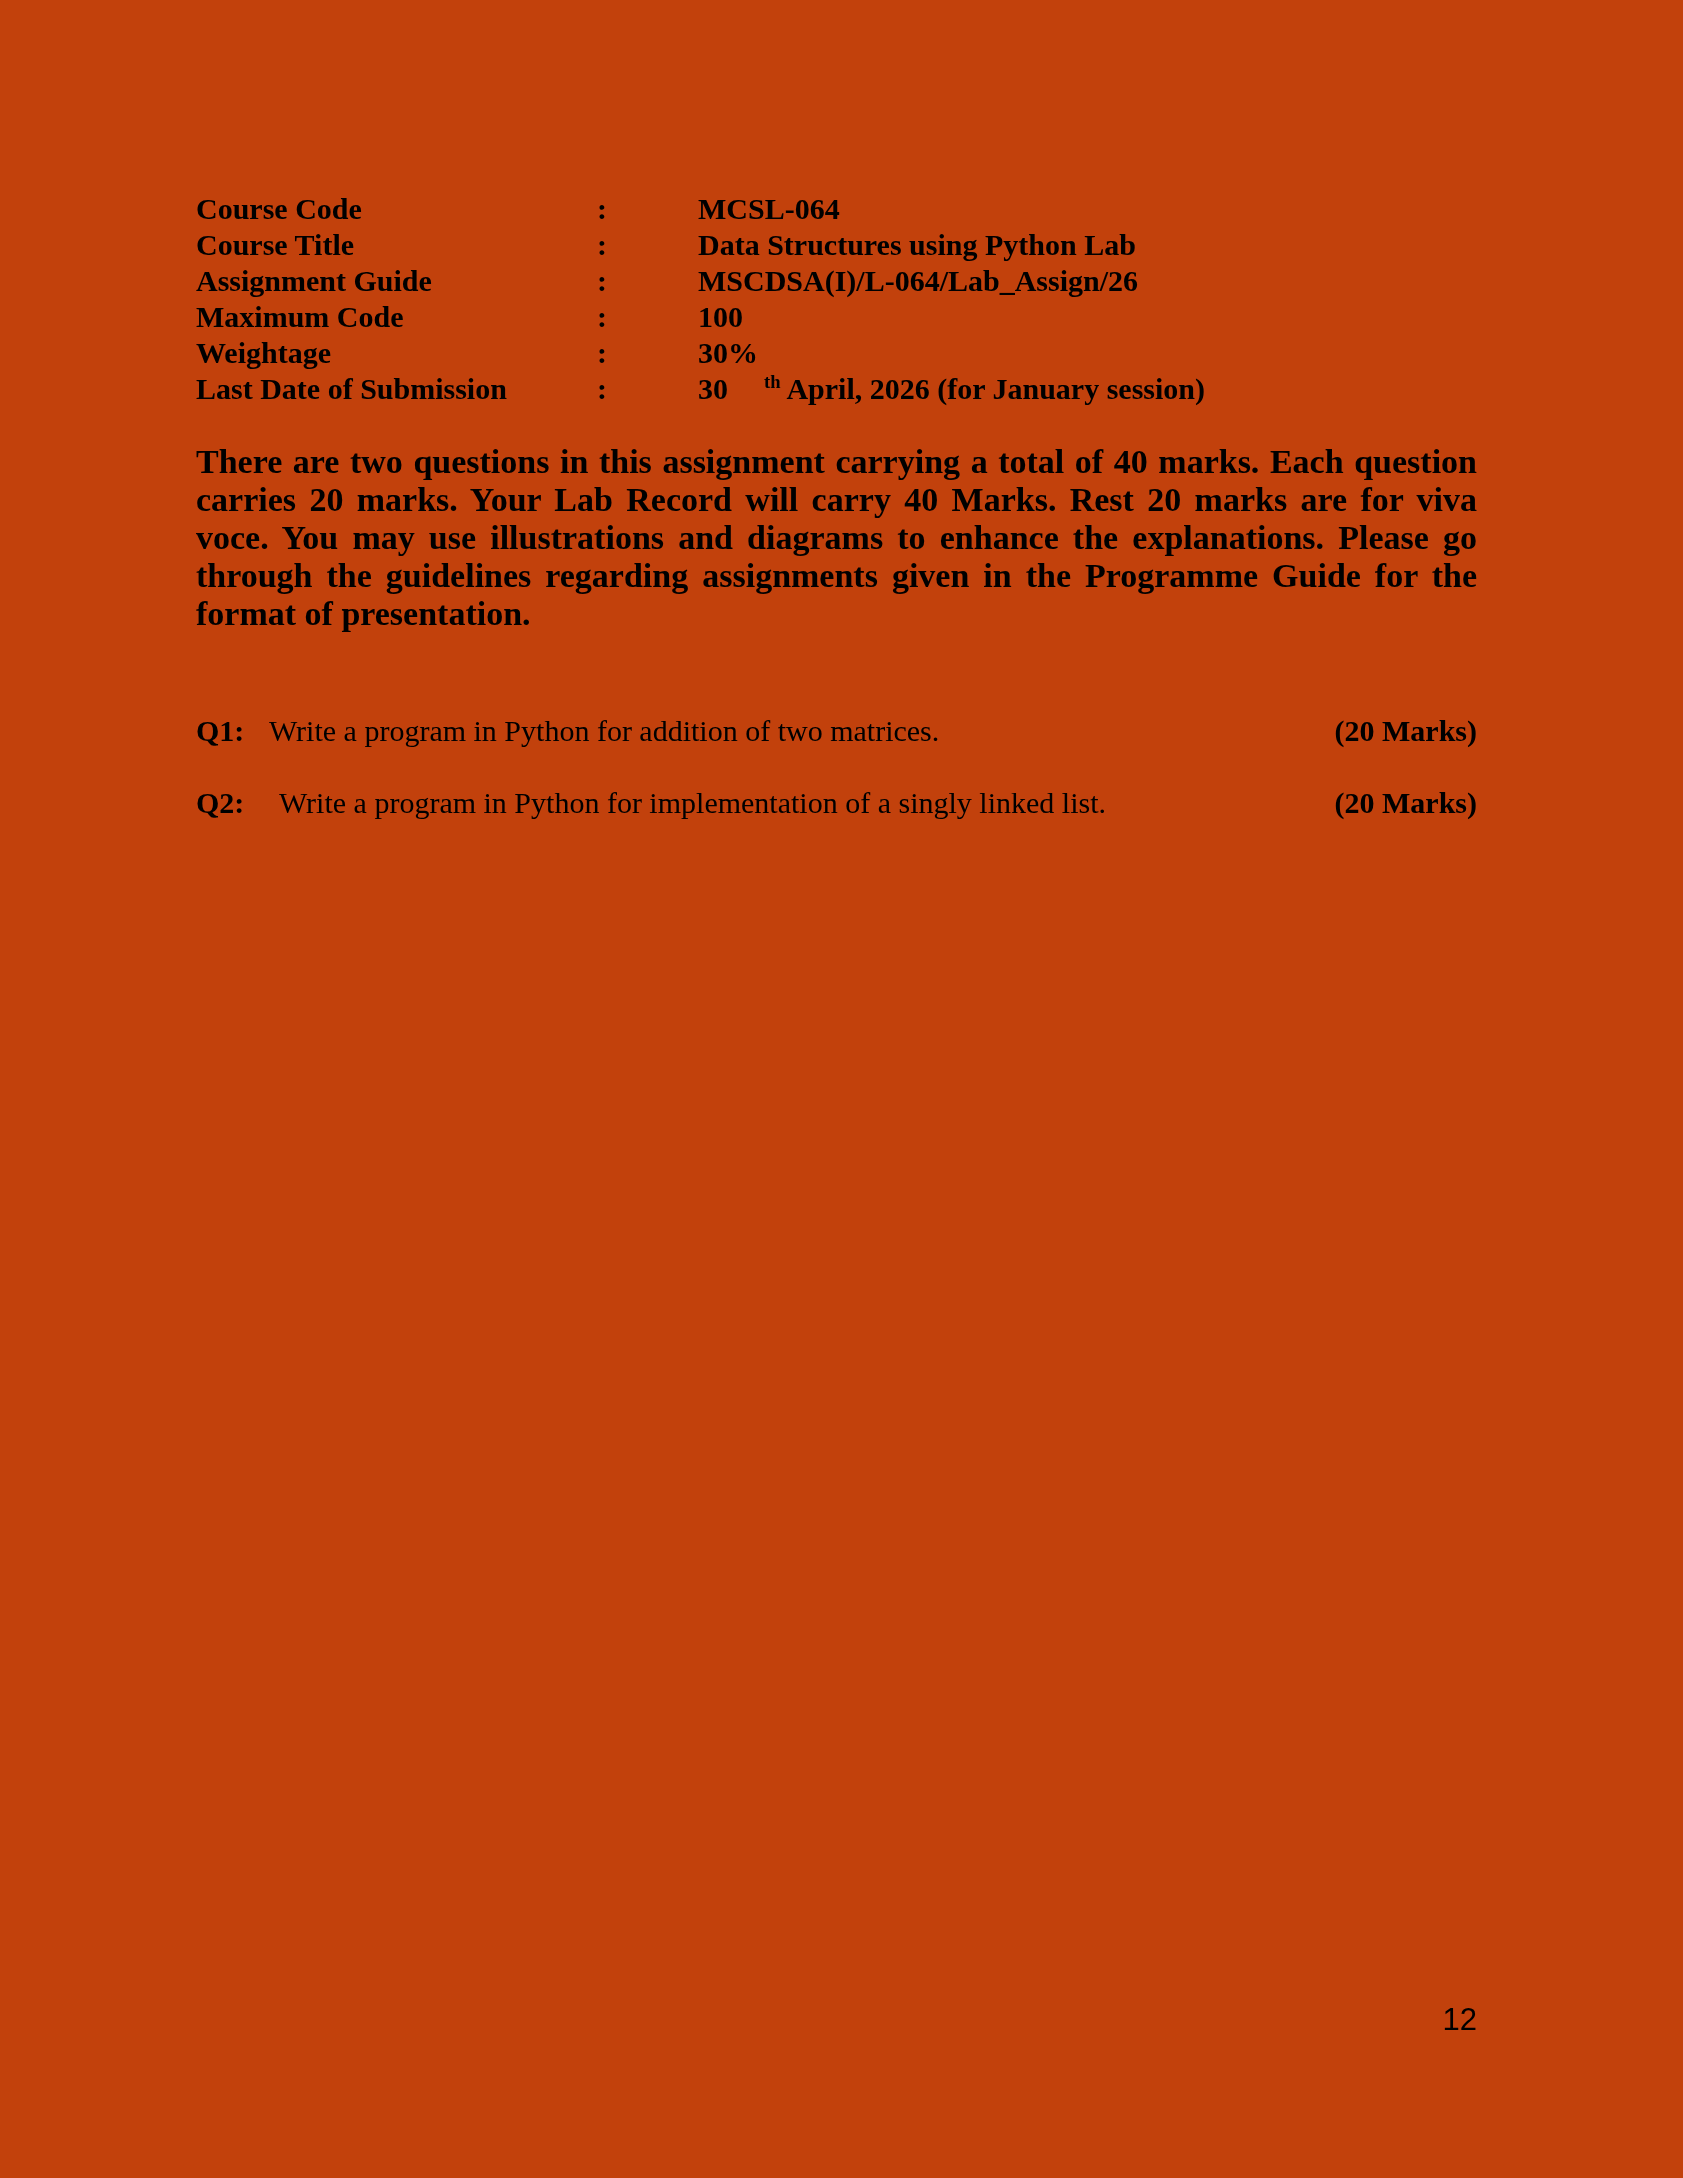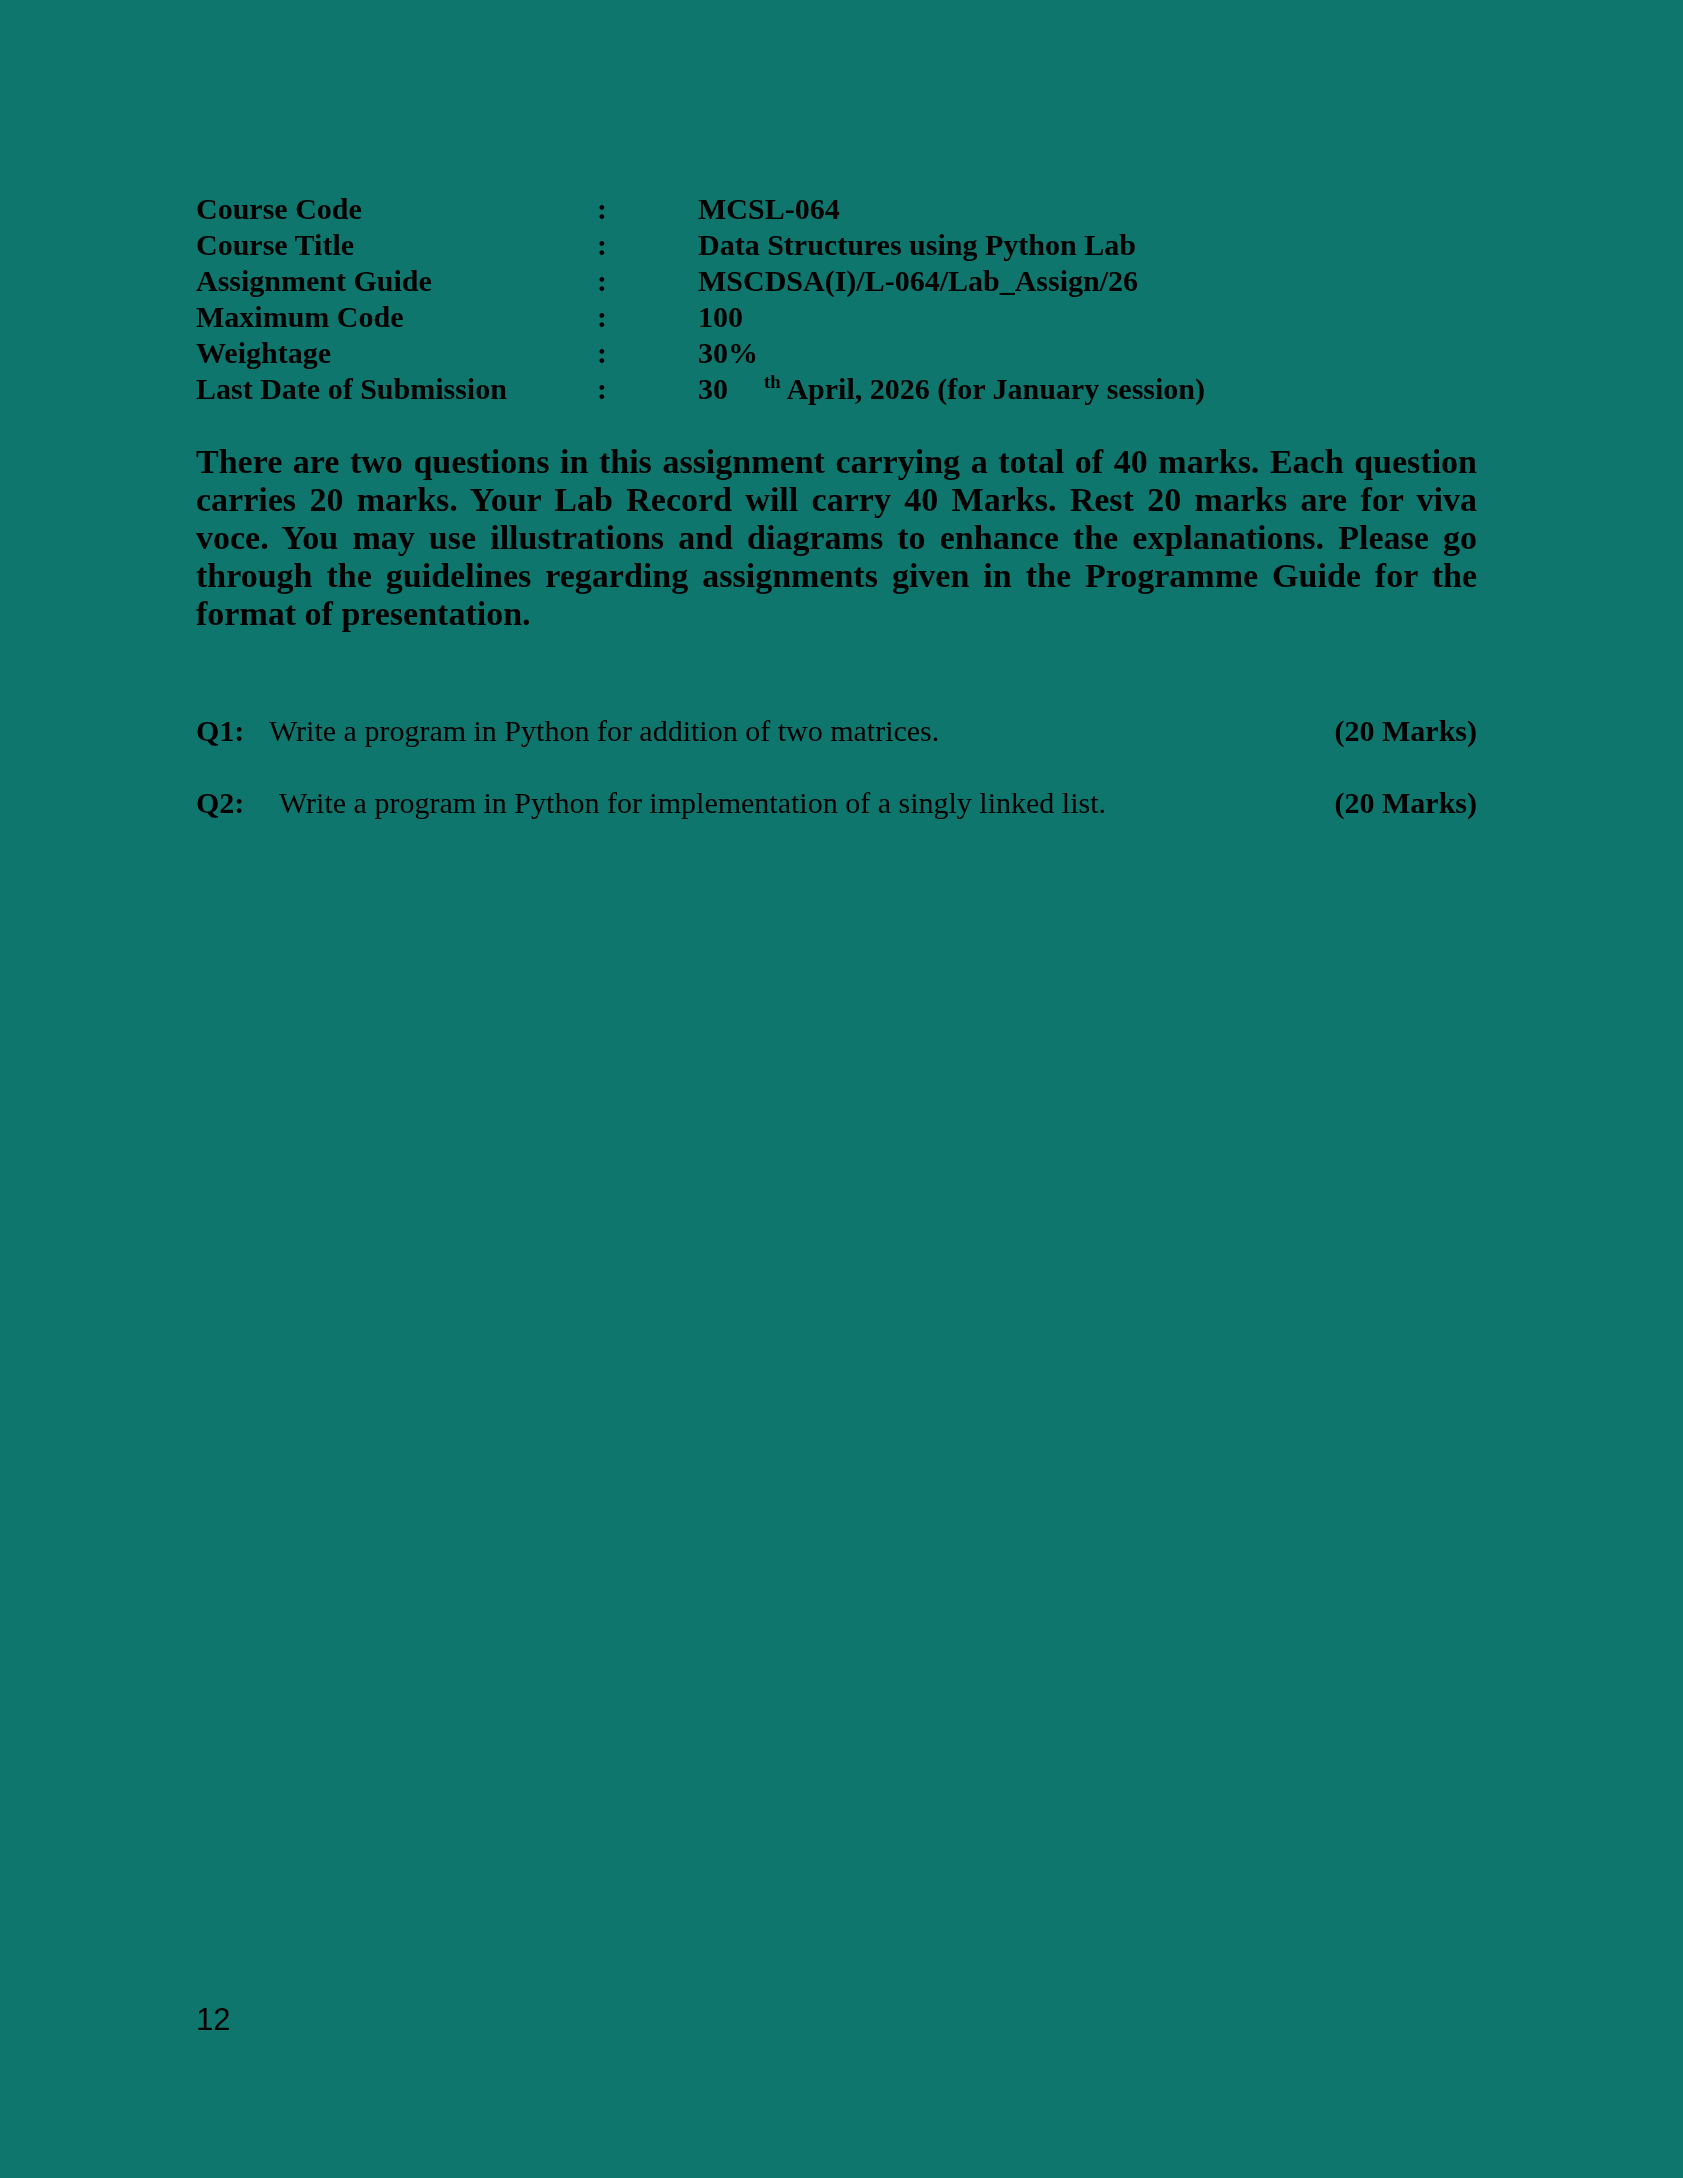--- a/index.html
+++ b/index.html
@@ -13,21 +13,21 @@
     position: relative;
     font-family: "Liberation Serif", serif;
     color: #000000;
     overflow: hidden;
   }
   .page {
     position: absolute;
     left: 0; top: 0;
     width: 1683px;
     height: 2178px;
-    background: #0f766e;
+    background: #c2410c;
   }
   .content {
     position: absolute;
     left: 196px;
     right: 206px;
     top: 191px;
   }
   
   .hdr-row {
     display: flex;
@@ -65,21 +65,21 @@
   .q-gap1 { width: 16px; flex: 0 0 auto; }
   .q-gap2 { width: 26px; flex: 0 0 auto; }
   .q-text { flex: 1; font-weight: normal; }
   .q-marks { font-weight: bold; flex: 0 0 auto; }
   
   .footer {
     position: absolute;
     left: 196px;
     right: 206px;
     top: 2002px;
-    text-align: left;
+    text-align: right;
     font-family: "Liberation Sans", sans-serif;
     font-size: 31px;
     font-weight: normal;
   }
 </style>
 </head>
 <body>
 
 <div class="page">
   <div class="content">

